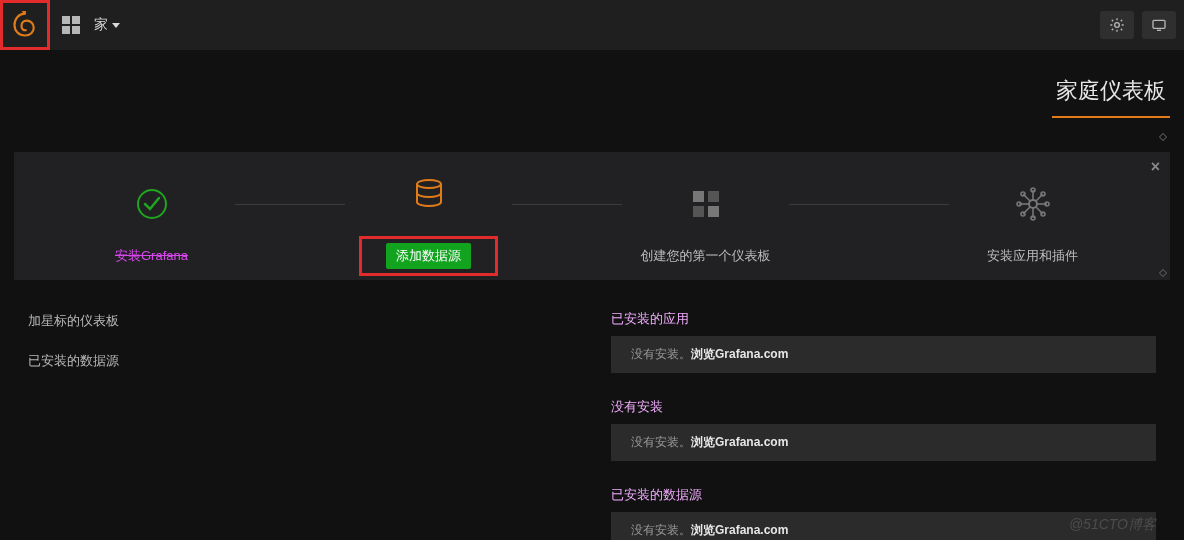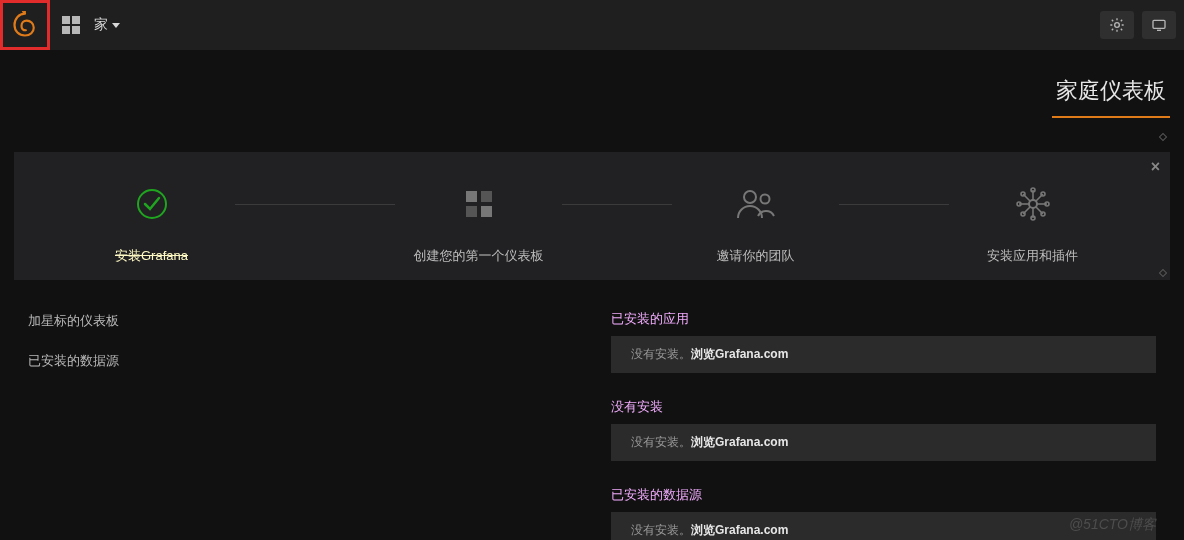--- a/index.html
+++ b/index.html
@@ -25,21 +25,21 @@
 
   .title-wrap { text-align:right; }
   .page-title { display:inline-block; font-size: 22px; font-weight: 400; color: #e6e6e6; padding: 6px 4px 10px 4px; border-bottom: 2px solid #e07b1a; }
 
   .getting-started { position:relative; margin-top: 34px; background:#212123; height: 128px; padding: 10px 24px 0 24px; }
   .gs-close { position:absolute; top:6px; right:10px; color:#888; font-weight:bold; cursor:pointer; font-family: Arial; }
   .gs-row { display:flex; align-items:center; height: 100%; }
   .gs-step { flex:1; display:flex; flex-direction:column; align-items:center; justify-content:flex-start; padding-top:6px; }
   .gs-icon { height: 42px; display:flex; align-items:center; justify-content:center; }
   .gs-label { margin-top: 22px; font-size: 13px; color:#bdbdbd; text-align:center; }
-  .gs-label.done { text-decoration: line-through; color:#fef9c3; }
+  .gs-label.done { text-decoration: line-through; color:#d946ef; }
   .gs-button { display:inline-block; background:#12a41f; color:#fff; font-size:13px; padding:4px 10px; border-radius:2px; }
   .gs-line { width: 110px; height:1px; background:#3b3b3b; align-self:center; margin: 0 -30px; margin-top:-34px; }
   .highlight-box { border:3px solid #e22b2b; padding: 4px 24px; }
 
   .gs-corner { position:absolute; width:6px; height:6px; border:1px solid #555; transform:rotate(45deg); }
   .gs-corner.tr { top:-18px; right:4px; }
   .gs-corner.br { bottom:4px; right:4px; }
 
   
   .panels { display:flex; margin-top: 12px; gap:10px; }
@@ -113,48 +113,49 @@
           <svg width="36" height="36" viewBox="0 0 36 36">
               <circle cx="18" cy="18" r="14" fill="none" class="stroke-green" stroke-width="2"></circle>
               <path d="M11 18 l5 5 l9 -11" fill="none" class="stroke-green" stroke-width="2.5" stroke-linecap="round"></path>
             </svg>
         </div>
         <div class="gs-label done">安装Grafana</div>
       </div>
 
       <div class="gs-line"></div>
 
+      <div class="gs-step">
+        <div class="gs-icon">
+          <svg width="36" height="36" viewBox="0 0 36 36">
+              <ellipse cx="18" cy="9" rx="12" ry="4" class="stroke-orange" stroke-width="2"></ellipse>
+              <path d="M6 9 v9 a12 4 0 0 0 24 0 V9" class="stroke-orange" stroke-width="2"></path>
+              <path d="M6 18 v9 a12 4 0 0 0 24 0 V18" class="stroke-orange" stroke-width="2"></path>
+            </svg>
+        </div>
+        <div class="gs-label highlight-box">
+           <span class="gs-button">添加数据源</span>
+        </div>
+      </div>
 
       <div class="gs-line"></div>
 
       <div class="gs-step">
         <div class="gs-icon">
           <svg width="30" height="30" viewBox="0 0 30 30">
             <rect x="2" y="2" width="11" height="11" class="fill-grey"></rect>
             <rect x="17" y="2" width="11" height="11" fill="#555"></rect>
             <rect x="2" y="17" width="11" height="11" fill="#555"></rect>
             <rect x="17" y="17" width="11" height="11" class="fill-grey"></rect>
           </svg>
         </div>
         <div class="gs-label">创建您的第一个仪表板</div>
       </div>
 
       <div class="gs-line"></div>
 
-      <div class="gs-step">
-        <div class="gs-icon">
-          <svg width="40" height="36" viewBox="0 0 40 36">
-              <circle cx="14" cy="11" r="6" class="stroke-grey" stroke-width="2"></circle>
-              <path d="M2 32 a12 12 0 0 1 24 0" class="stroke-grey" stroke-width="2"></path>
-              <circle cx="29" cy="13" r="4.5" class="stroke-grey" stroke-width="2"></circle>
-              <path d="M22 30 a9 9 0 0 1 16 0" class="stroke-grey" stroke-width="2"></path>
-            </svg>
-        </div>
-        <div class="gs-label">邀请你的团队</div>
-      </div>
 
       <div class="gs-line"></div>
 
       <div class="gs-step">
         <div class="gs-icon">
           <svg width="36" height="36" viewBox="0 0 36 36">
             <circle cx="18" cy="18" r="4" class="stroke-grey" stroke-width="2"></circle>
             <g class="stroke-grey" stroke-width="1.6">
               <line x1="18" y1="14" x2="18" y2="4"></line>
                 <circle cx="18" cy="4" r="2" fill="none"></circle>

